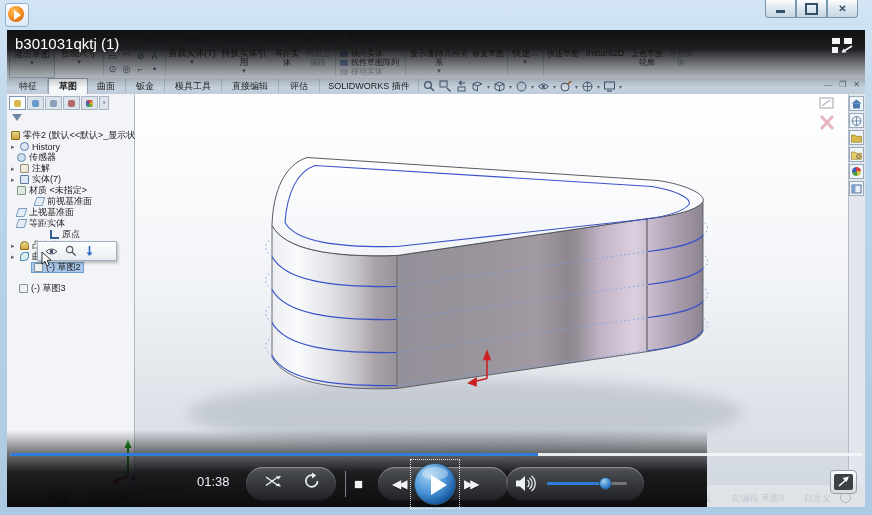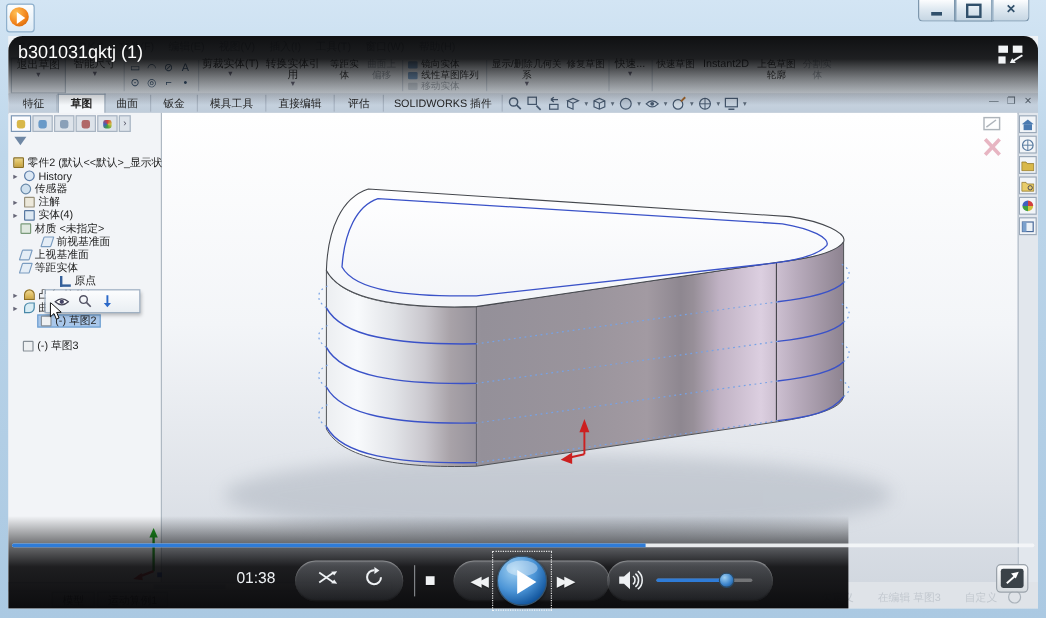--- a/index.html
+++ b/index.html
@@ -94,21 +94,21 @@
   .swbottom{position:absolute;left:0;top:455px;width:858px;height:22px;background:#dfe3e8;}
   .hscroll{position:absolute;left:0;top:0;width:320px;height:8px;background:#e8ecf0;border:1px solid #c0c8d0;box-sizing:border-box;}
   .hthumb{position:absolute;left:120px;top:1px;width:60px;height:4px;background:#c2cbd4;}
   .btabs{position:absolute;left:36px;top:8px;display:flex;gap:2px;}
   .btab{height:13px;padding:0 8px;font-size:9px;line-height:13px;background:#cfd6dd;
     border:1px solid #a8b2bc;color:#333;box-sizing:border-box;}
   .statusline{position:absolute;right:34px;top:7px;font-size:9px;color:#c2c8cf;display:flex;gap:20px;}
   .globe{position:absolute;right:14px;top:7px;width:9px;height:9px;border:1px solid #aab2ba;border-radius:50%;}
   
   .ov-top{position:absolute;left:7px;top:30px;width:858px;height:64px;z-index:50;
-    background:linear-gradient(180deg,rgba(8,9,11,.97) 0%,rgba(8,9,11,.9) 30%,rgba(8,9,11,.5) 55%,rgba(8,9,11,0) 90%);border-radius:12px;}
+    background:linear-gradient(180deg,rgba(8,9,11,.97) 0%,rgba(8,9,11,.9) 30%,rgba(8,9,11,.5) 55%,rgba(8,9,11,0) 90%);}
   .vtitle{position:absolute;left:8px;top:5px;font-size:15px;color:#fff;}
   .dockic{position:absolute;right:10px;top:7px;}
   .ov-bottom{position:absolute;left:7px;top:430px;width:700px;height:77px;z-index:50;
     background:linear-gradient(180deg,rgba(10,10,12,0) 0%,rgba(10,10,12,.55) 30%,rgba(12,12,14,.92) 55%,rgba(8,8,10,.98) 100%);}
   .progress{position:absolute;left:3px;top:23px;width:852px;height:3px;border-radius:2px;
     background:rgba(244,246,248,.92);}
   .pfill{height:3px;background:#2f7cd8;border-radius:2px 0 0 2px;width:62%;}
   .ptime{position:absolute;left:190px;top:44px;font-size:13px;color:#eef1f4;}
   .pill{position:absolute;top:37px;height:34px;border-radius:17px;
     background:linear-gradient(rgba(150,155,162,.40),rgba(70,74,80,.28));
@@ -356,21 +356,21 @@
           <span>传感器</span>
         </div>
         <div class="trow" style="top:69px;">
           <span class="arr">▸</span>
           <span class="ticn i-ann"></span>
           <span>注解</span>
         </div>
         <div class="trow" style="top:80px;">
           <span class="arr">▸</span>
           <span class="ticn i-body"></span>
-          <span>实体(4)</span>
+          <span>实体(7)</span>
         </div>
         <div class="trow" style="top:91px;left:10px;justify-content:center;">
           <span class="ticn i-mat"></span>
           <span>材质 &lt;未指定&gt;</span>
         </div>
         <div class="trow" style="top:102px;left:28px;">
           <span class="ticn i-plane"></span>
           <span>前视基准面</span>
         </div>
         <div class="trow" style="top:113px;left:10px;">

